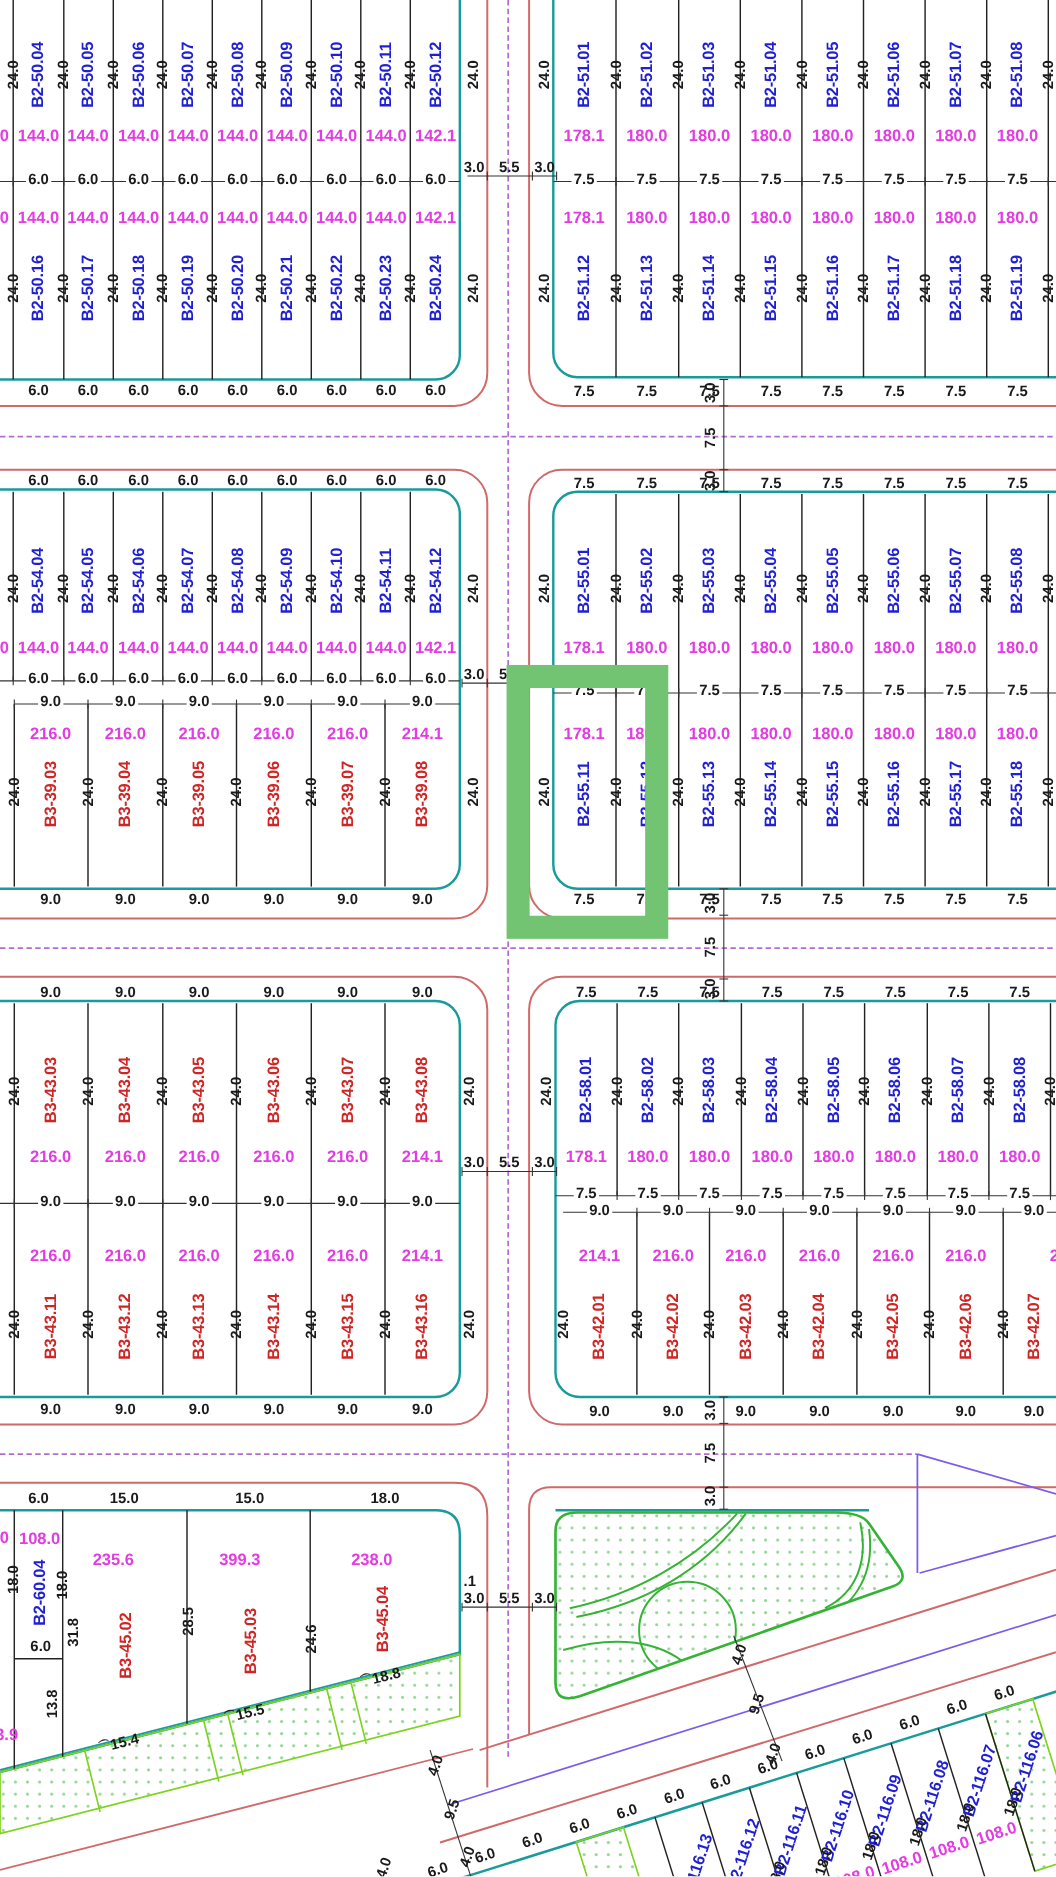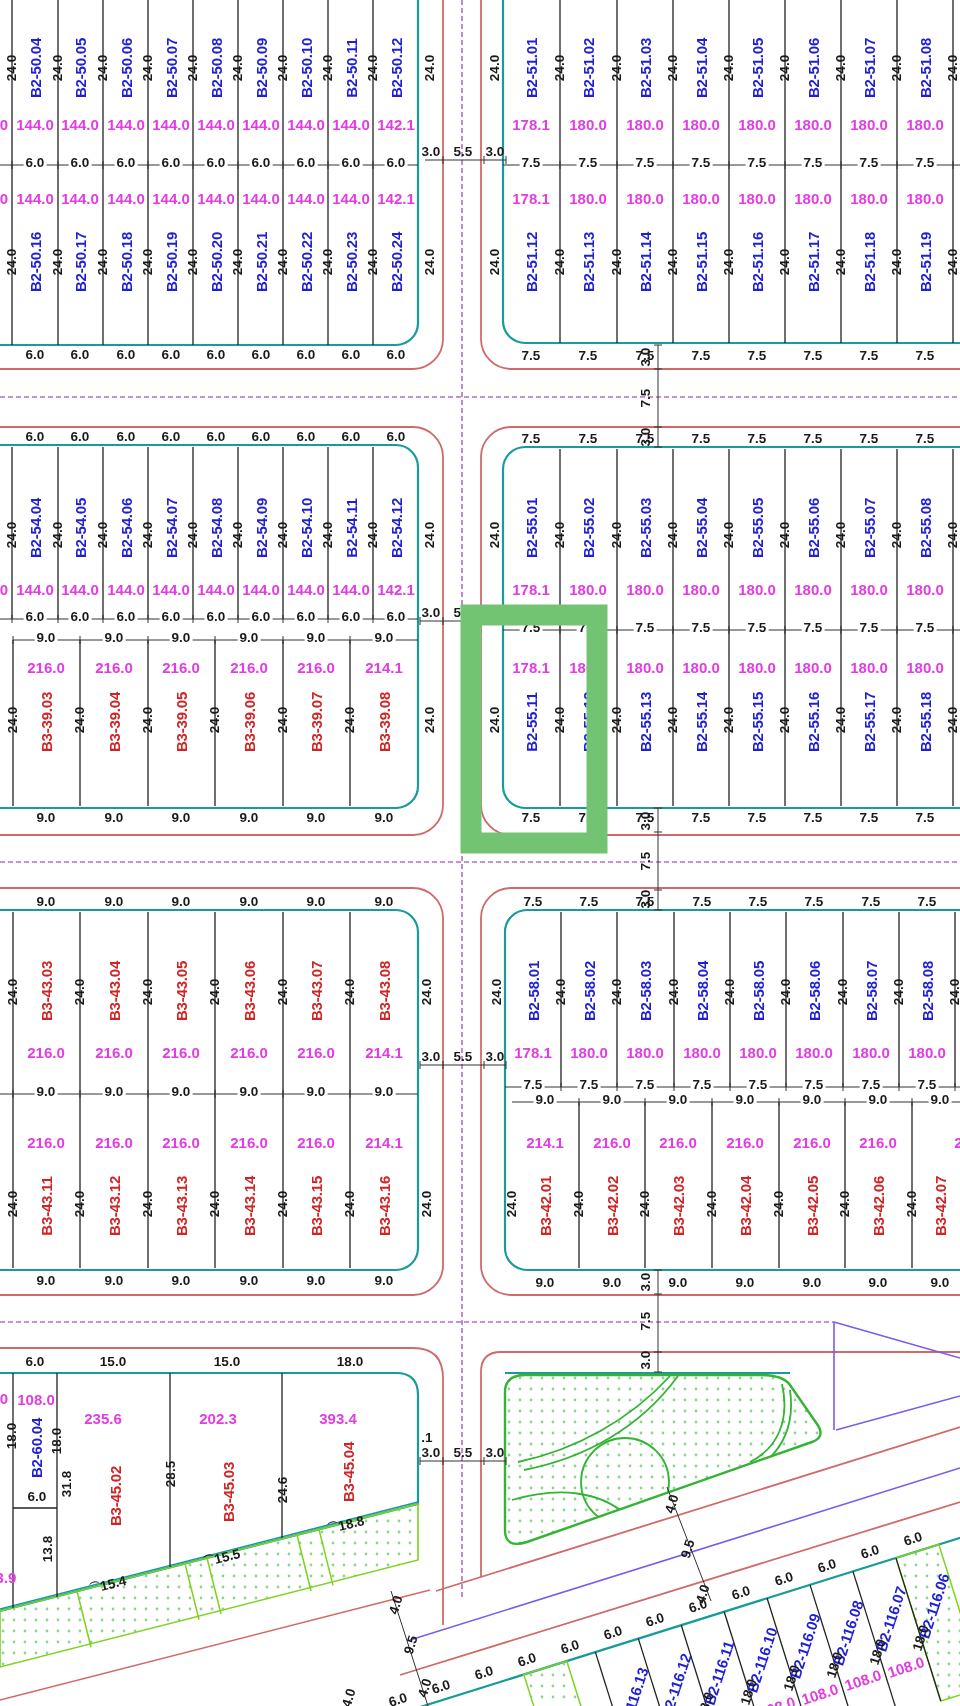--- a/index.html
+++ b/index.html
@@ -675,22 +675,22 @@
       <span class="lb dim" style="left: 712px; top: 1204px; transform: translate(-50%, -50%) rotate(-90deg);">24.0</span>
       <span class="lb dim" style="left: 779px; top: 1204px; transform: translate(-50%, -50%) rotate(-90deg);">24.0</span>
       <span class="lb dim" style="left: 845px; top: 1204px; transform: translate(-50%, -50%) rotate(-90deg);">24.0</span>
       <span class="lb dim" style="left: 912px; top: 1204px; transform: translate(-50%, -50%) rotate(-90deg);">24.0</span>
       <span class="lb dim" style="left: 35px; top: 1362px; transform: translate(-50%, -50%);">6.0</span>
       <span class="lb dim" style="left: 113px; top: 1362px; transform: translate(-50%, -50%);">15.0</span>
       <span class="lb dim" style="left: 227px; top: 1362px; transform: translate(-50%, -50%);">15.0</span>
       <span class="lb dim" style="left: 350px; top: 1362px; transform: translate(-50%, -50%);">18.0</span>
       <span class="lb area" style="left: 36px; top: 1399px; transform: translate(-50%, -50%); color: rgb(226, 60, 226);">108.0</span>
       <span class="lb area" style="left: 103px; top: 1418px; transform: translate(-50%, -50%); color: rgb(226, 60, 226);">235.6</span>
-      <span class="lb area" style="left: 218px; top: 1418px; transform: translate(-50%, -50%); color: rgb(226, 60, 226);">202.3</span>
-      <span class="lb area" style="left: 338px; top: 1418px; transform: translate(-50%, -50%); color: rgb(226, 60, 226);">393.4</span>
+      <span class="lb area" style="left: 218px; top: 1418px; transform: translate(-50%, -50%); color: rgb(226, 60, 226);">399.3</span>
+      <span class="lb area" style="left: 338px; top: 1418px; transform: translate(-50%, -50%); color: rgb(226, 60, 226);">238.0</span>
       <span class="lb pid" style="left: 36px; top: 1448px; transform: translate(-50%, -50%) rotate(-90deg); color: rgb(31, 31, 212);">B2-60.04</span>
       <span class="lb pid" style="left: 115px; top: 1496px; transform: translate(-50%, -50%) rotate(-90deg); color: rgb(207, 37, 37);">B3-45.02</span>
       <span class="lb pid" style="left: 228px; top: 1492px; transform: translate(-50%, -50%) rotate(-90deg); color: rgb(207, 37, 37);">B3-45.03</span>
       <span class="lb pid" style="left: 348px; top: 1472px; transform: translate(-50%, -50%) rotate(-90deg); color: rgb(207, 37, 37);">B3-45.04</span>
       <span class="lb dim" style="left: 12px; top: 1436px; transform: translate(-50%, -50%) rotate(-90deg);">18.0</span>
       <span class="lb dim" style="left: 57px; top: 1441px; transform: translate(-50%, -50%) rotate(-90deg);">18.0</span>
       <span class="lb dim" style="left: 67px; top: 1484px; transform: translate(-50%, -50%) rotate(-90deg);">31.8</span>
       <span class="lb dim" style="left: 171px; top: 1474px; transform: translate(-50%, -50%) rotate(-90deg);">28.5</span>
       <span class="lb dim" style="left: 283px; top: 1490px; transform: translate(-50%, -50%) rotate(-90deg);">24.6</span>
       <span class="lb dim" style="left: 37px; top: 1497px; transform: translate(-50%, -50%);">6.0</span>

